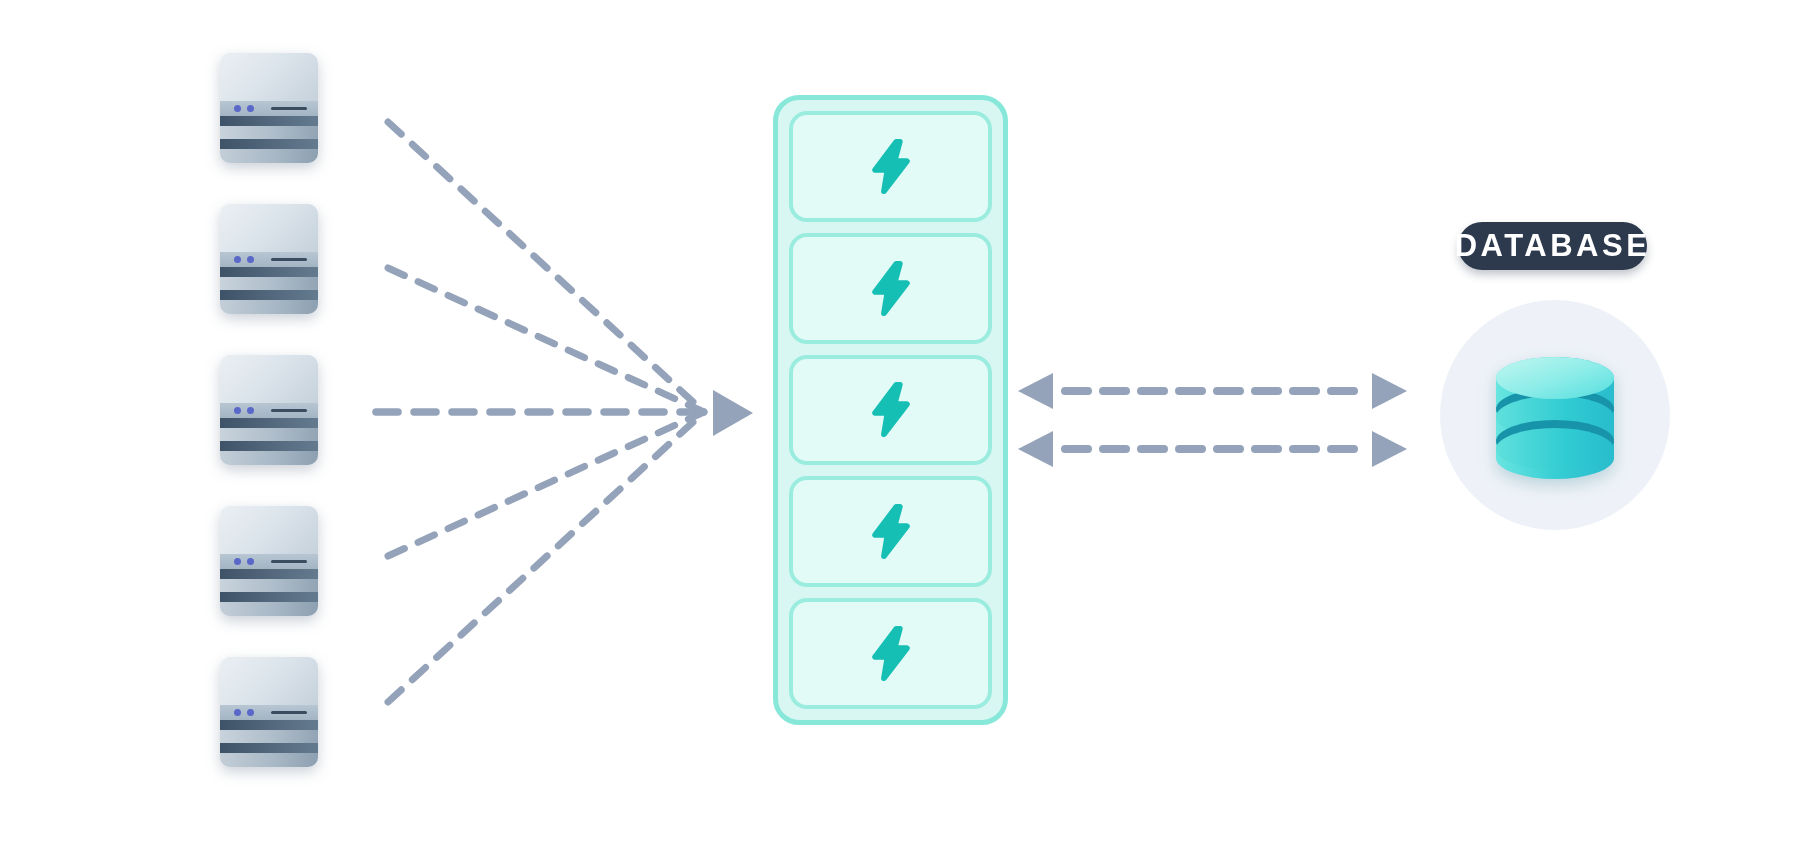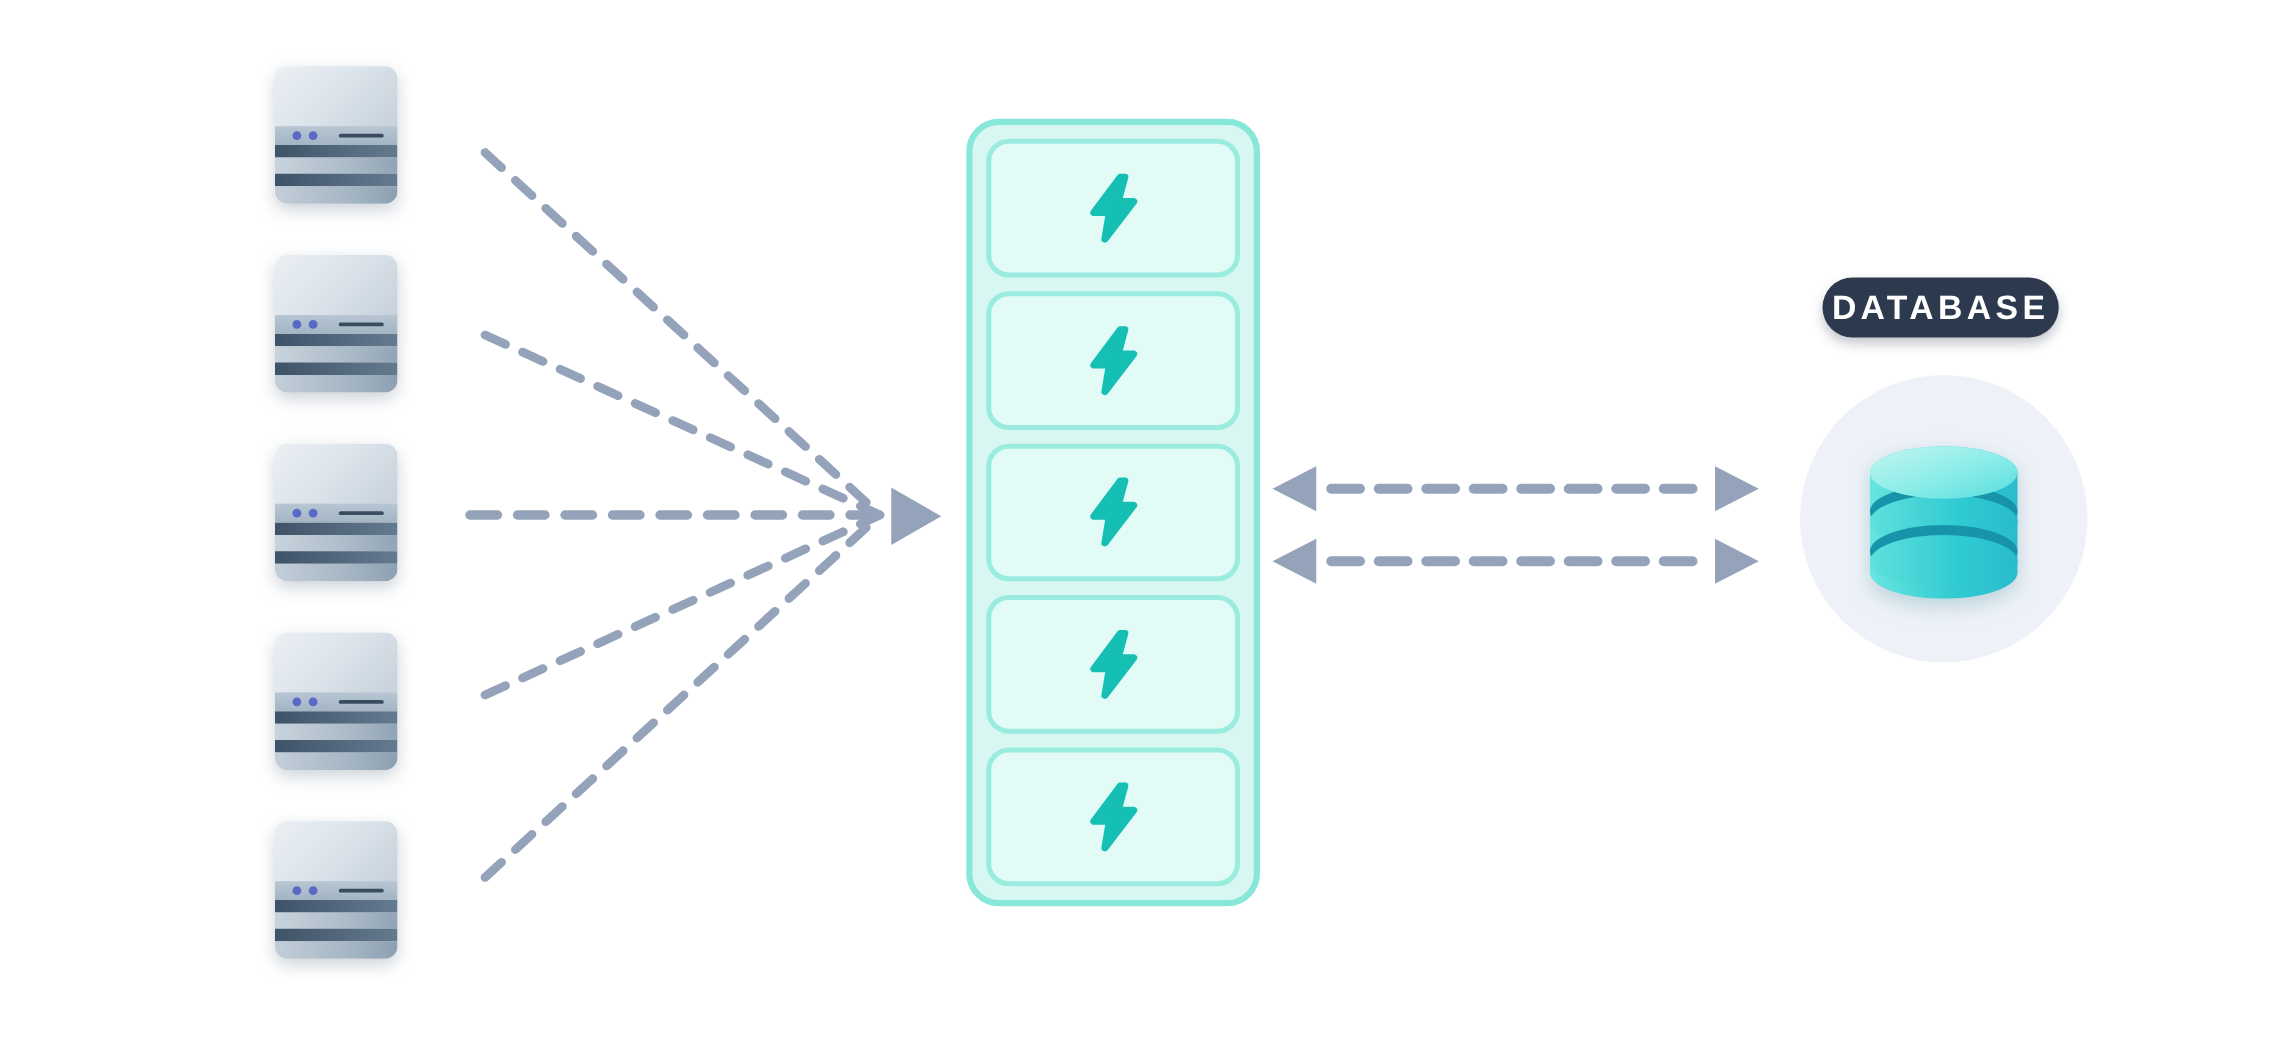--- a/index.html
+++ b/index.html
@@ -33,21 +33,21 @@
         border-radius:26px;padding:11px;display:flex;flex-direction:column;gap:11px;}
   .pool-slot{flex:1;box-sizing:border-box;background:var(--c-slot-fill,#e3fbf7);
              border:4px solid var(--c-slot-border,#9aecdf);border-radius:18px;
              display:flex;align-items:center;justify-content:center;}
   .bolt{width:46px;height:57px;color:var(--c-bolt,#15bfb4);}
 
   
   .db-pill{position:absolute;left:1458px;top:222px;width:189px;height:48px;box-sizing:border-box;
            background:var(--c-pill-bg,#2d3a4e);color:var(--c-pill-text,#ffffff);
            border-radius:26px;display:flex;align-items:center;justify-content:center;
-           font-size:27px;font-weight:bold;letter-spacing:3.5px;
+           font-size:31px;font-weight:bold;letter-spacing:3.5px;
            box-shadow:0 5px 9px rgba(40,55,75,.28);}
   .db-circle{position:absolute;left:1440px;top:300px;width:230px;height:230px;border-radius:50%;
              background:var(--c-circle-bg,#eef2f8);display:flex;align-items:center;justify-content:center;}
   .db-cyl{width:120px;height:122px;margin-top:6px;filter:drop-shadow(0 6px 8px rgba(30,120,130,.25));}
 </style>
 </head>
 <body>
 
 <div class="stage">
 

